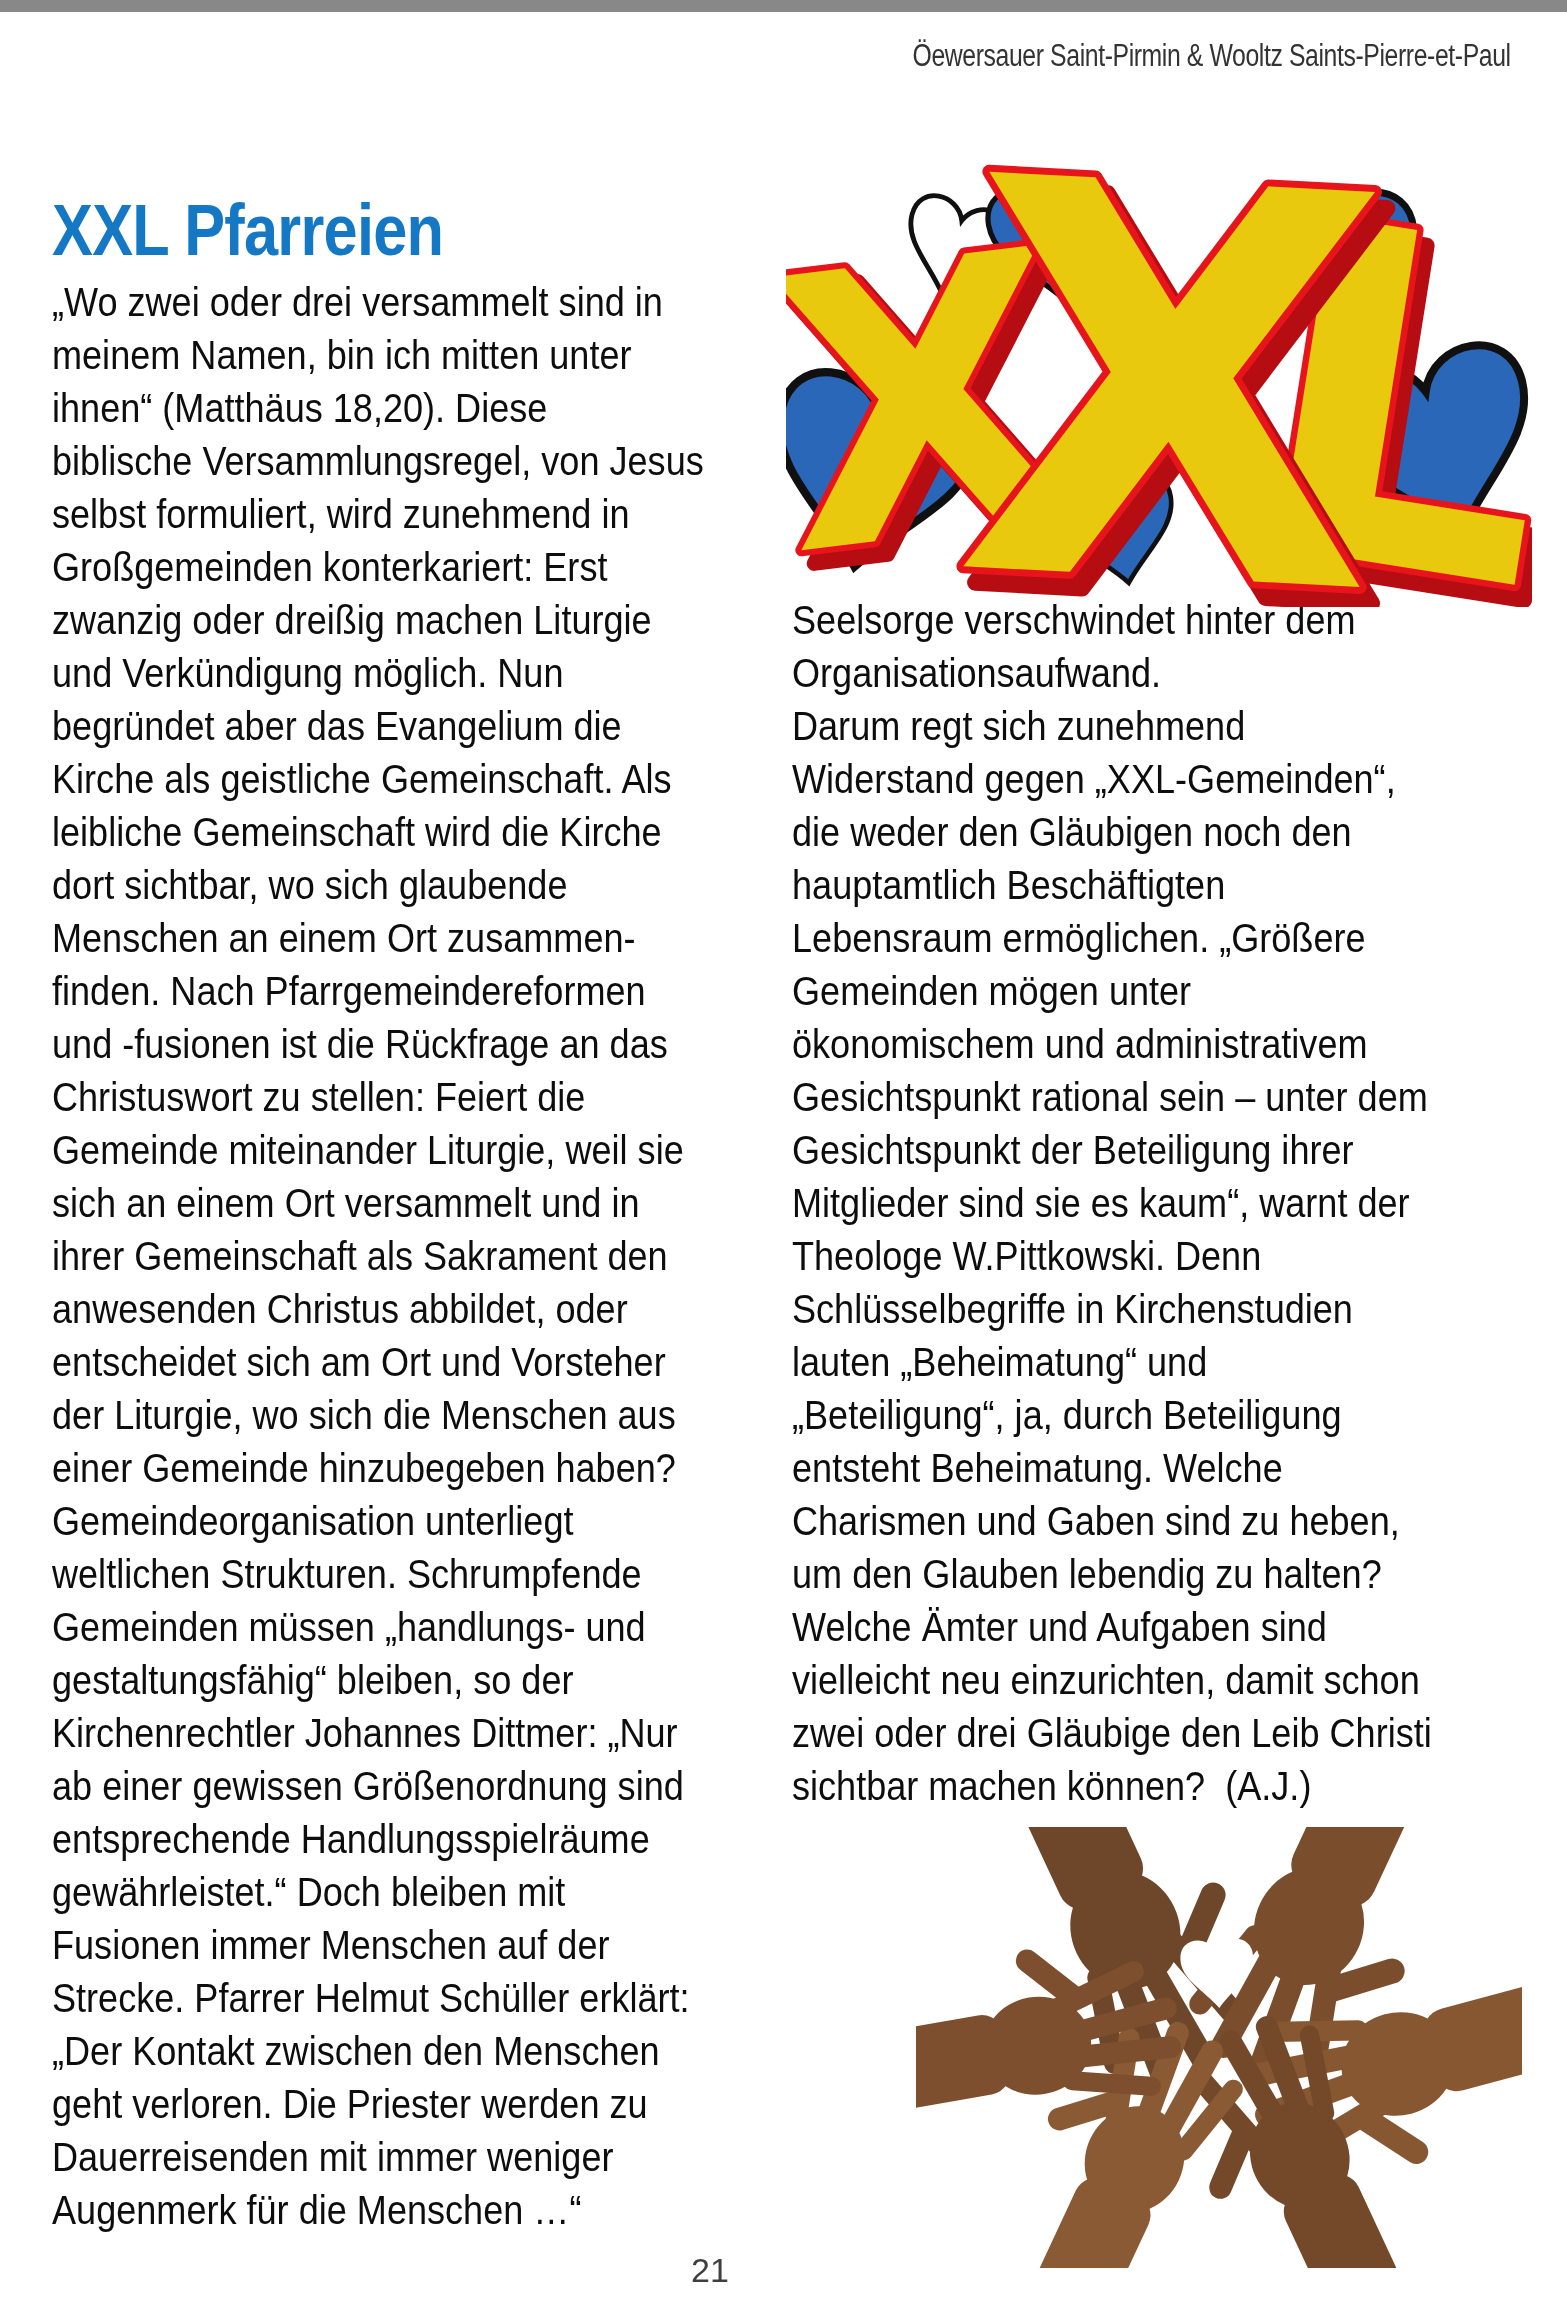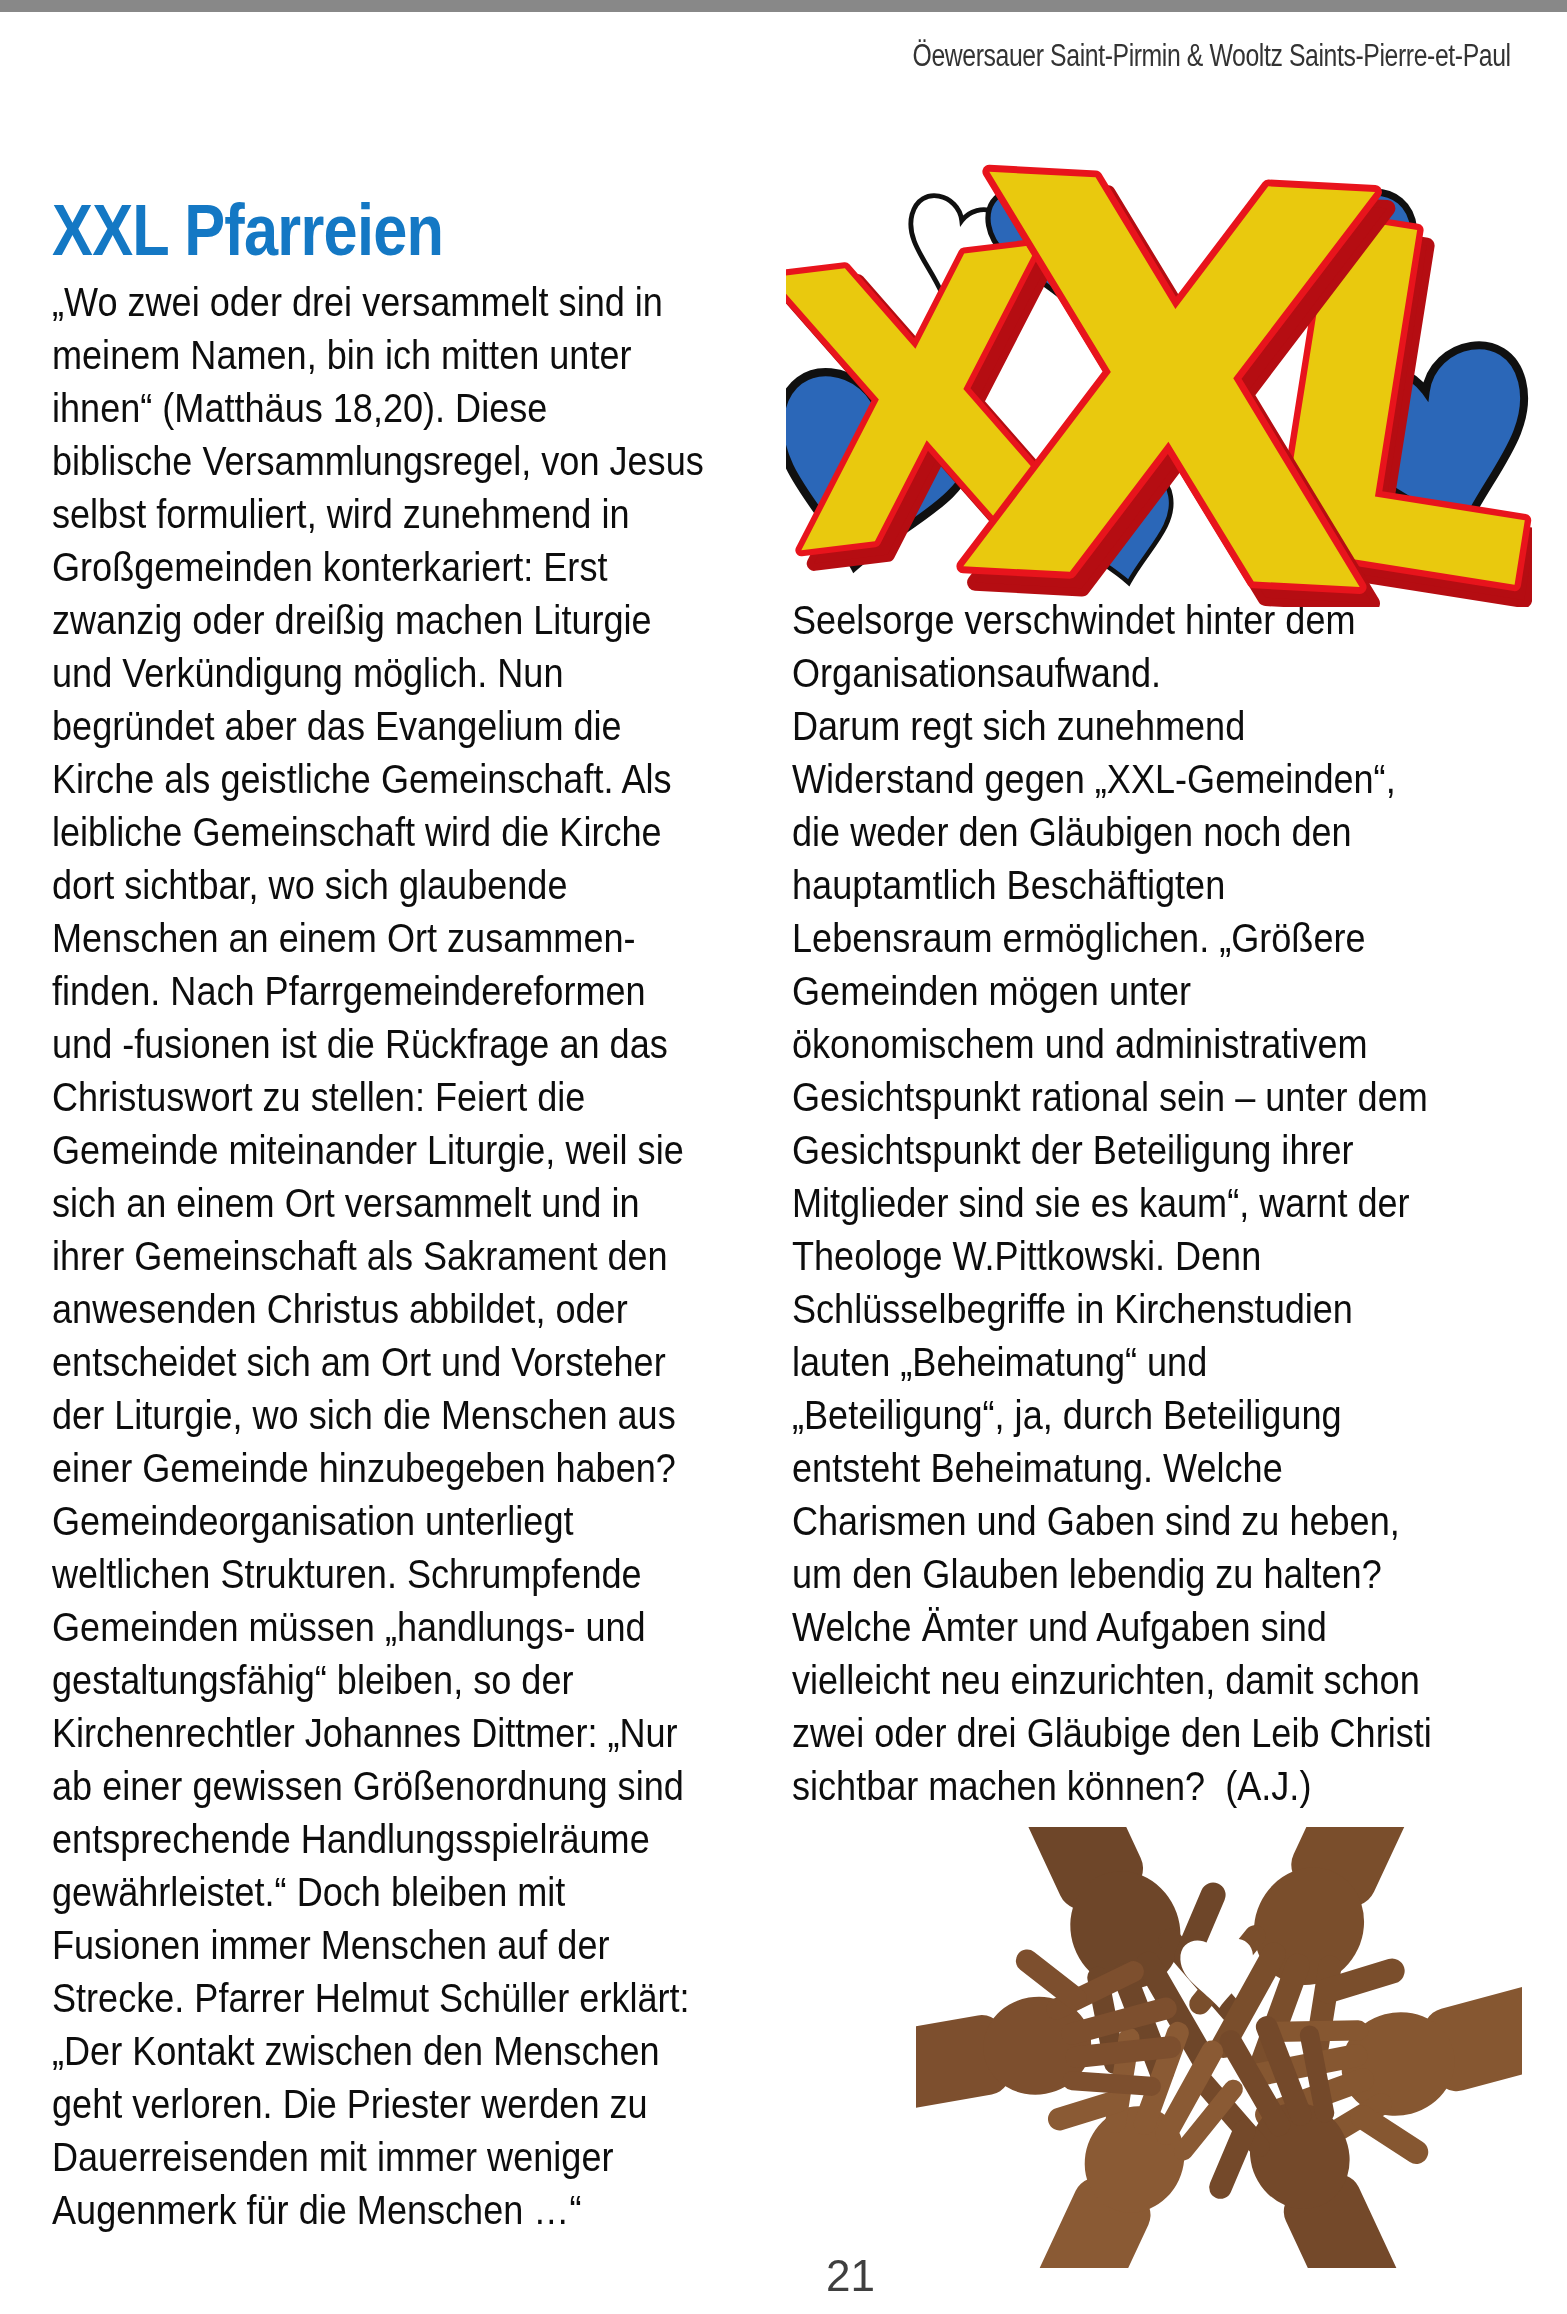--- a/index.html
+++ b/index.html
@@ -51,22 +51,22 @@
   }
   .hands-art{
     position:absolute;
     left:916px;top:1815px;
     width:606px;height:441px;
   }
   .pagenum{
     position:absolute;
     left:691px;top:2239px;
     width:184px;
-    text-align:right;
-    font-size:44px;
+    text-align:left;
+    font-size:34px;
     color:#3f3f3f;
   }
   .letter-front{
     font-family:"DejaVu Sans", sans-serif;
     font-weight:bold;
     paint-order:stroke;
     stroke-linejoin:round;
   }
   .letter-back{
     font-family:"DejaVu Sans", sans-serif;

